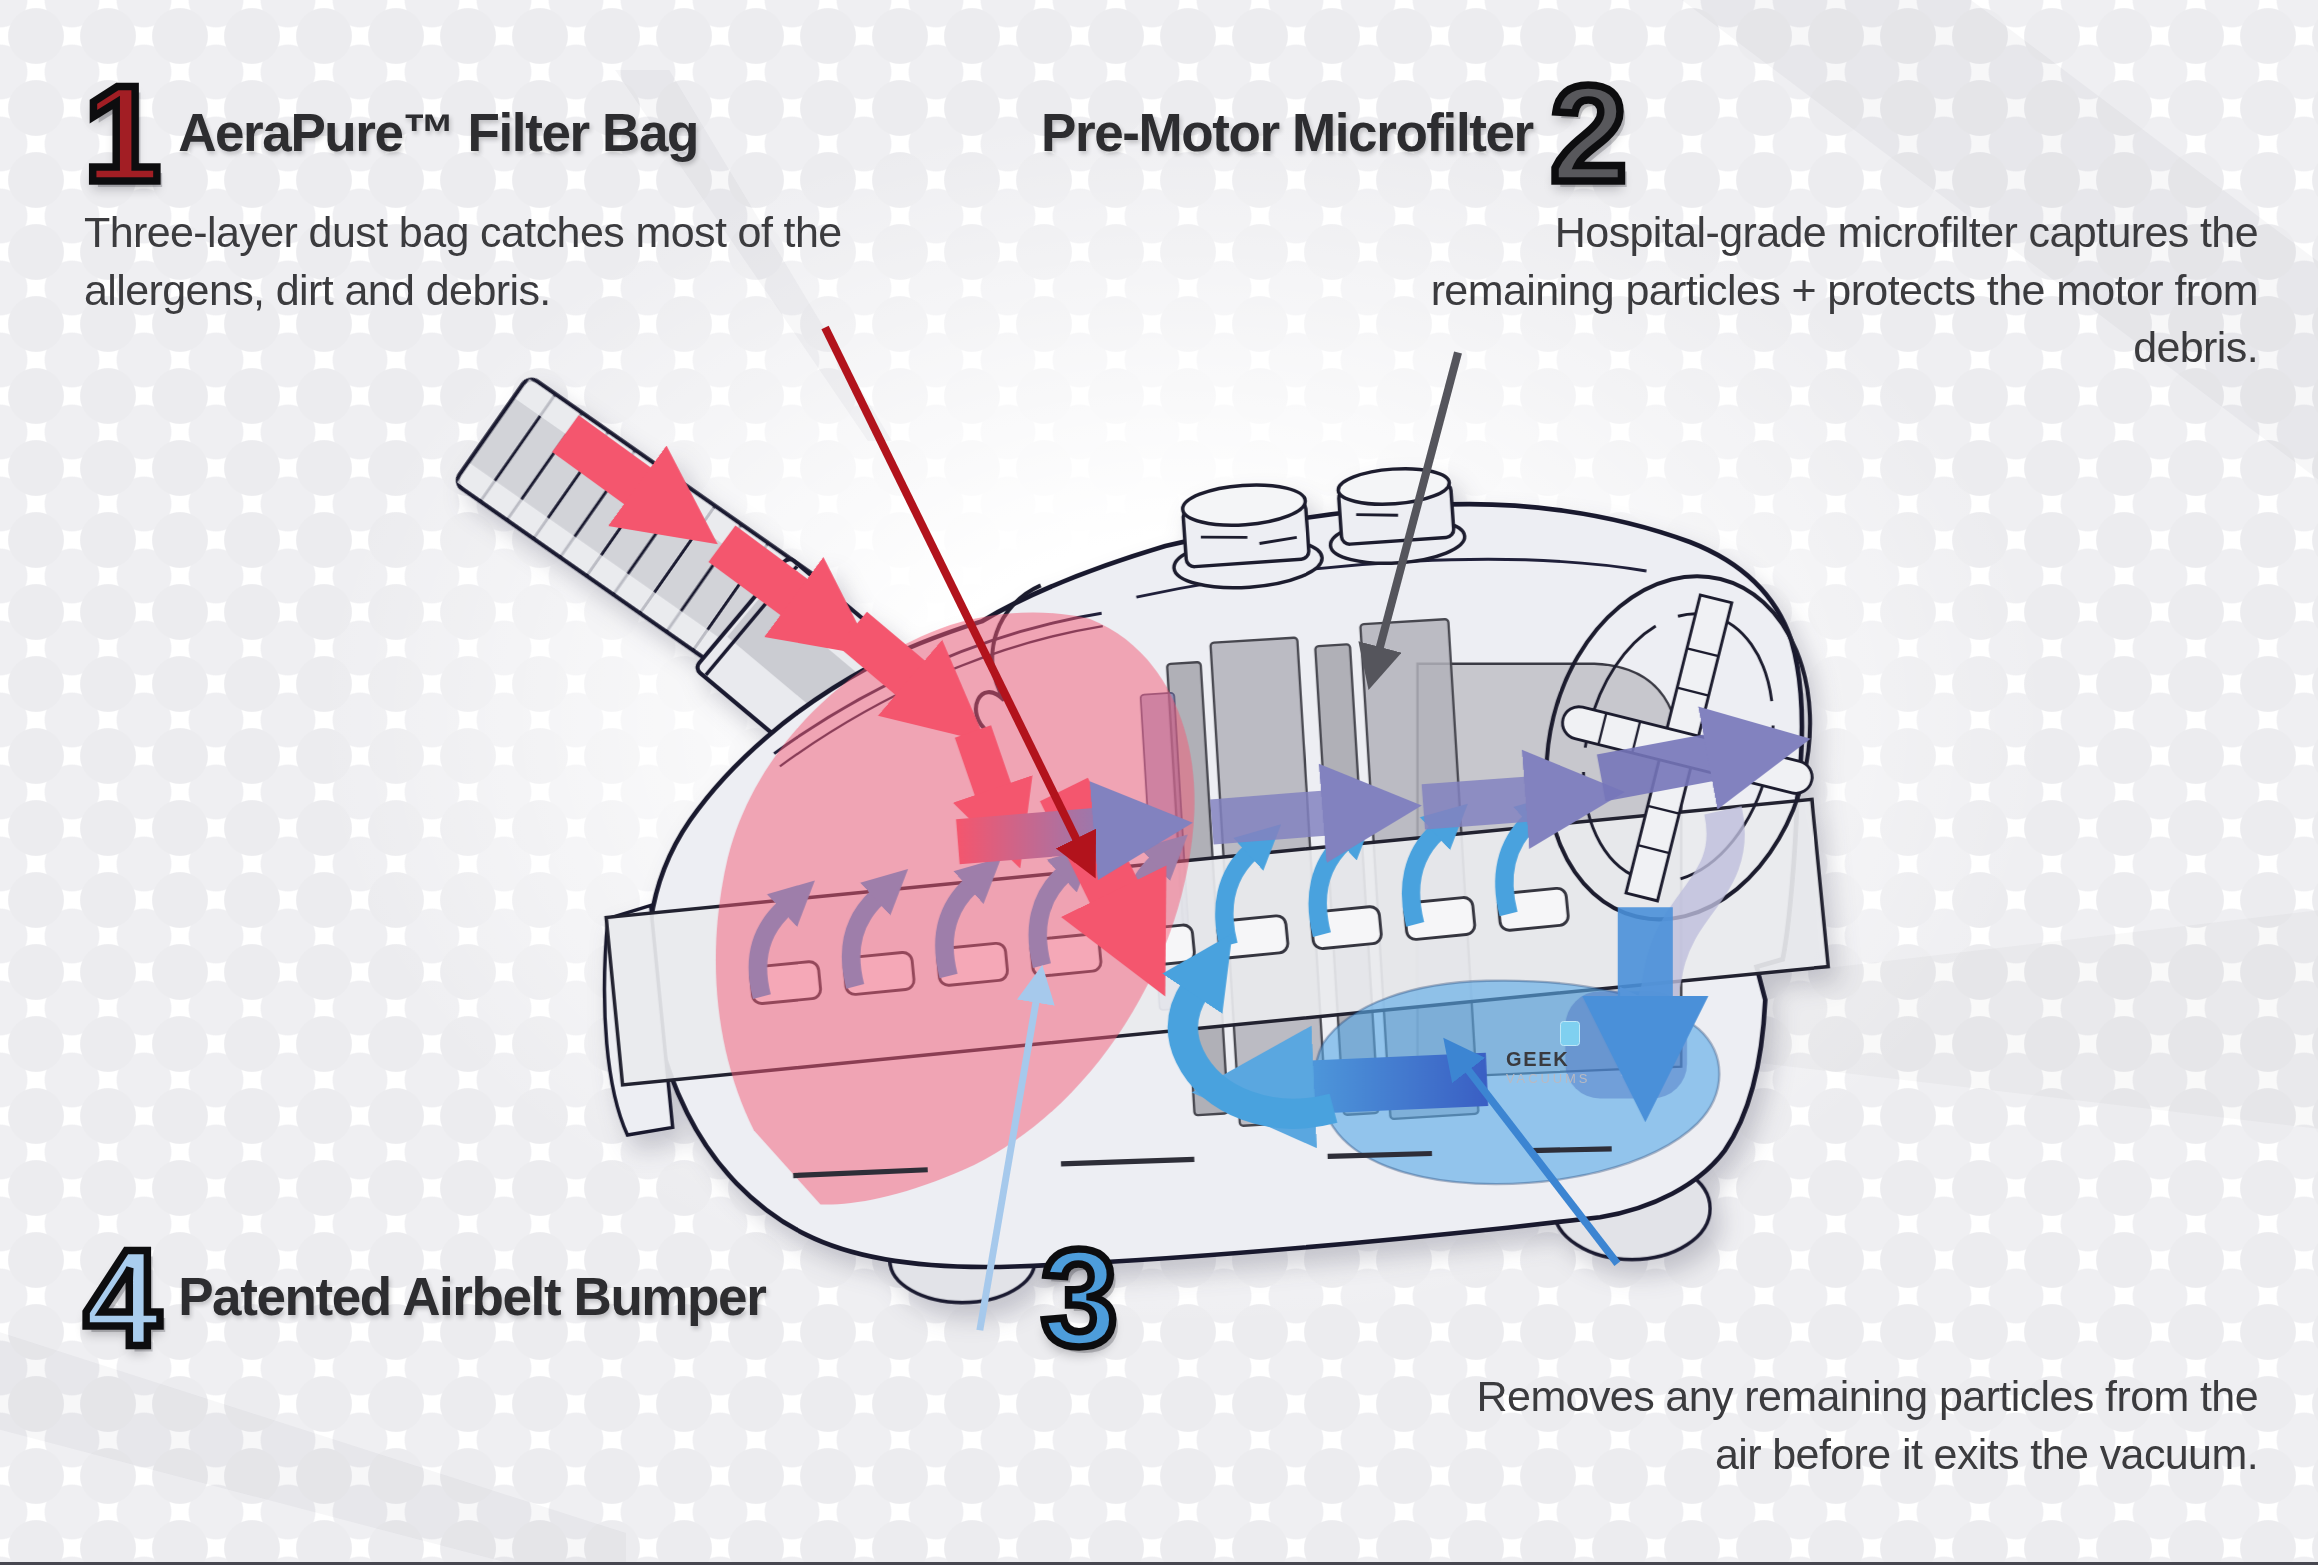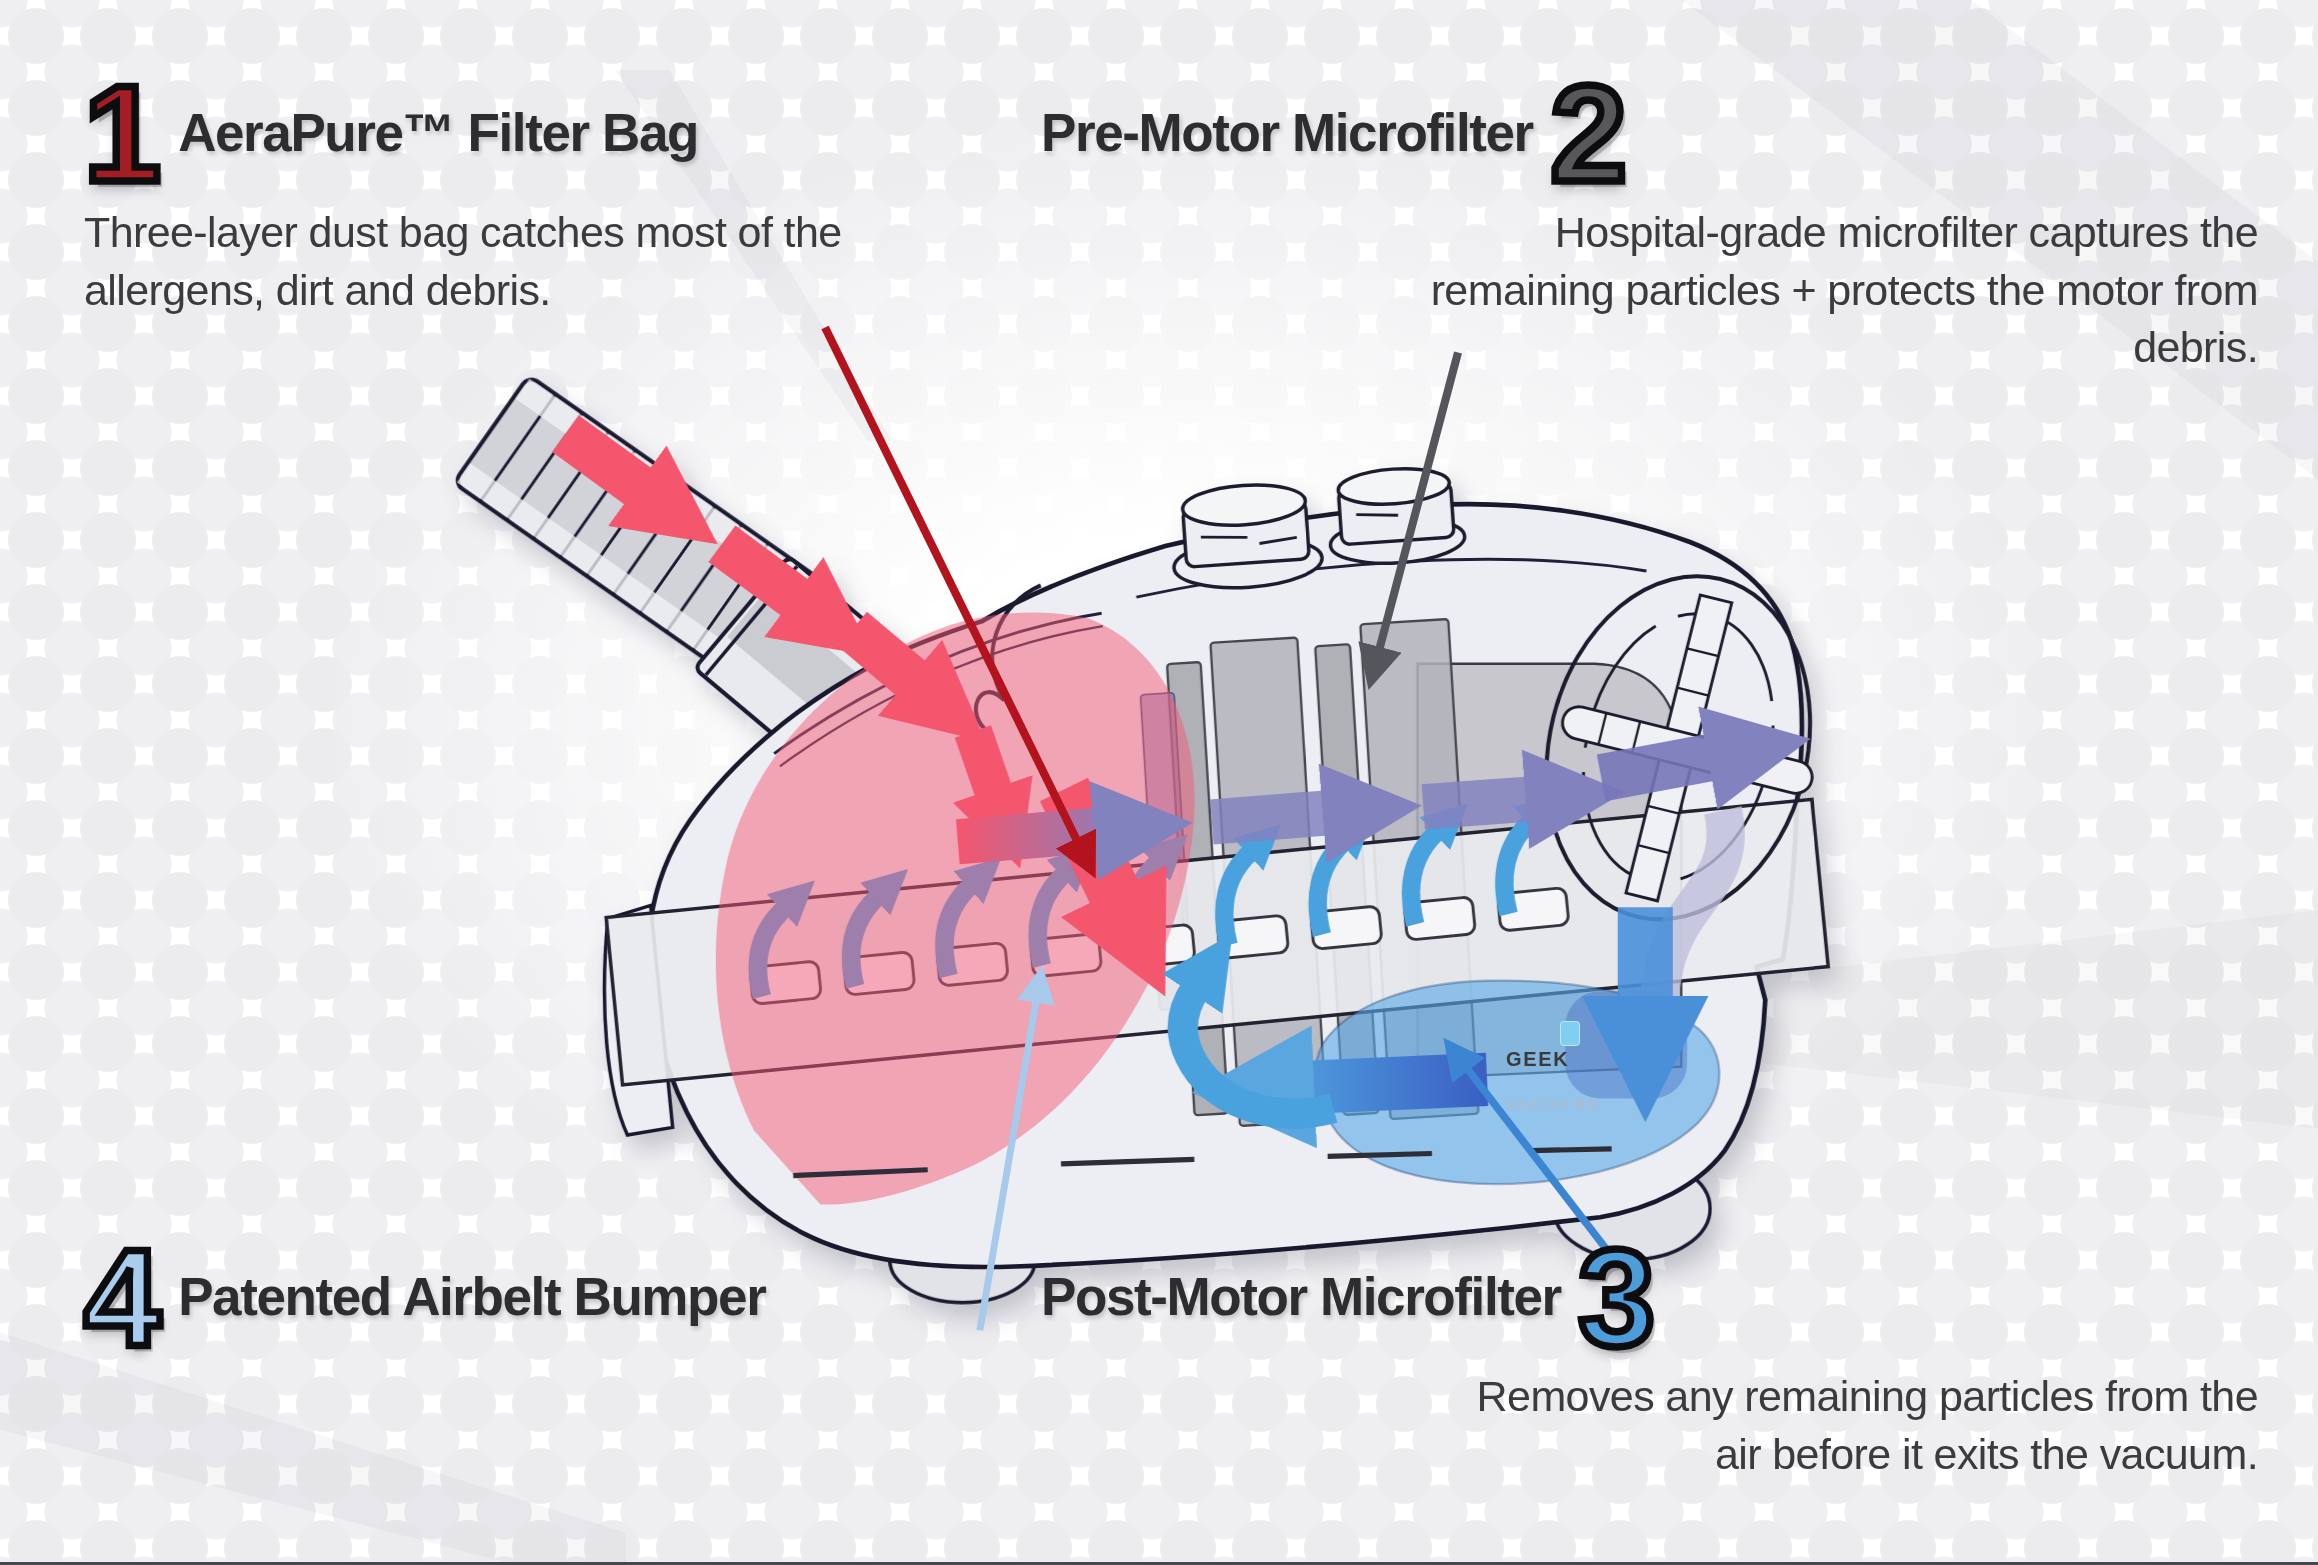--- a/index.html
+++ b/index.html
@@ -39,21 +39,21 @@
   .c1{left:84px;top:74px;width:1159px;}
   .c2{right:61px;top:74px;width:1217px;text-align:right;}
   .c3{right:61px;top:1238px;width:1217px;text-align:right;}
   .c4{left:84px;top:1238px;width:1217px;}
 
   .scene{position:absolute;left:0;top:0;}
   .watermark{position:absolute;left:1506px;top:1021px;width:128px;text-align:left;color:#3a3a3e;}
   .wm-icon{width:17.4px;height:23px;margin:0 auto 2.3px auto;background:#7fd0f0;border-radius:3.5px;
            border:1.7px solid #bfe8f8;}
   .wm-brand{font-weight:700;font-size:20px;letter-spacing:1.7px;}
-  .wm-sub{font-size:15px;letter-spacing:2.9px;color:#b9b9c2;margin-top:24px;}
+  .wm-sub{font-size:13px;letter-spacing:2.9px;color:#b9b9c2;}
 </style>
 </head>
 <body>
 
 <div class="stage">
 
   <div class="ray ray1"></div>
   <div class="ray ray2"></div>
   <div class="ray ray3"></div>
   <div class="ray ray4"></div>
@@ -278,21 +278,20 @@
       <span class="title">Pre-Motor Microfilter</span>
       <span class="num n2">2</span>
     </div>
     <div class="desc">Hospital-grade microfilter captures the
 remaining particles + protects the motor from
 debris.</div>
   </div>
 
   <div class="callout c3">
     <div class="c-row right">
-      <span class="title">Post-Motor Microfilter</span>
       <span class="num n3">3</span>
     </div>
     <div class="desc">Removes any remaining particles from the
 air before it exits the vacuum.</div>
   </div>
 
   <div class="callout c4">
     <div class="c-row">
       <span class="num n4">4</span>
       <span class="title">Patented Airbelt Bumper</span>

